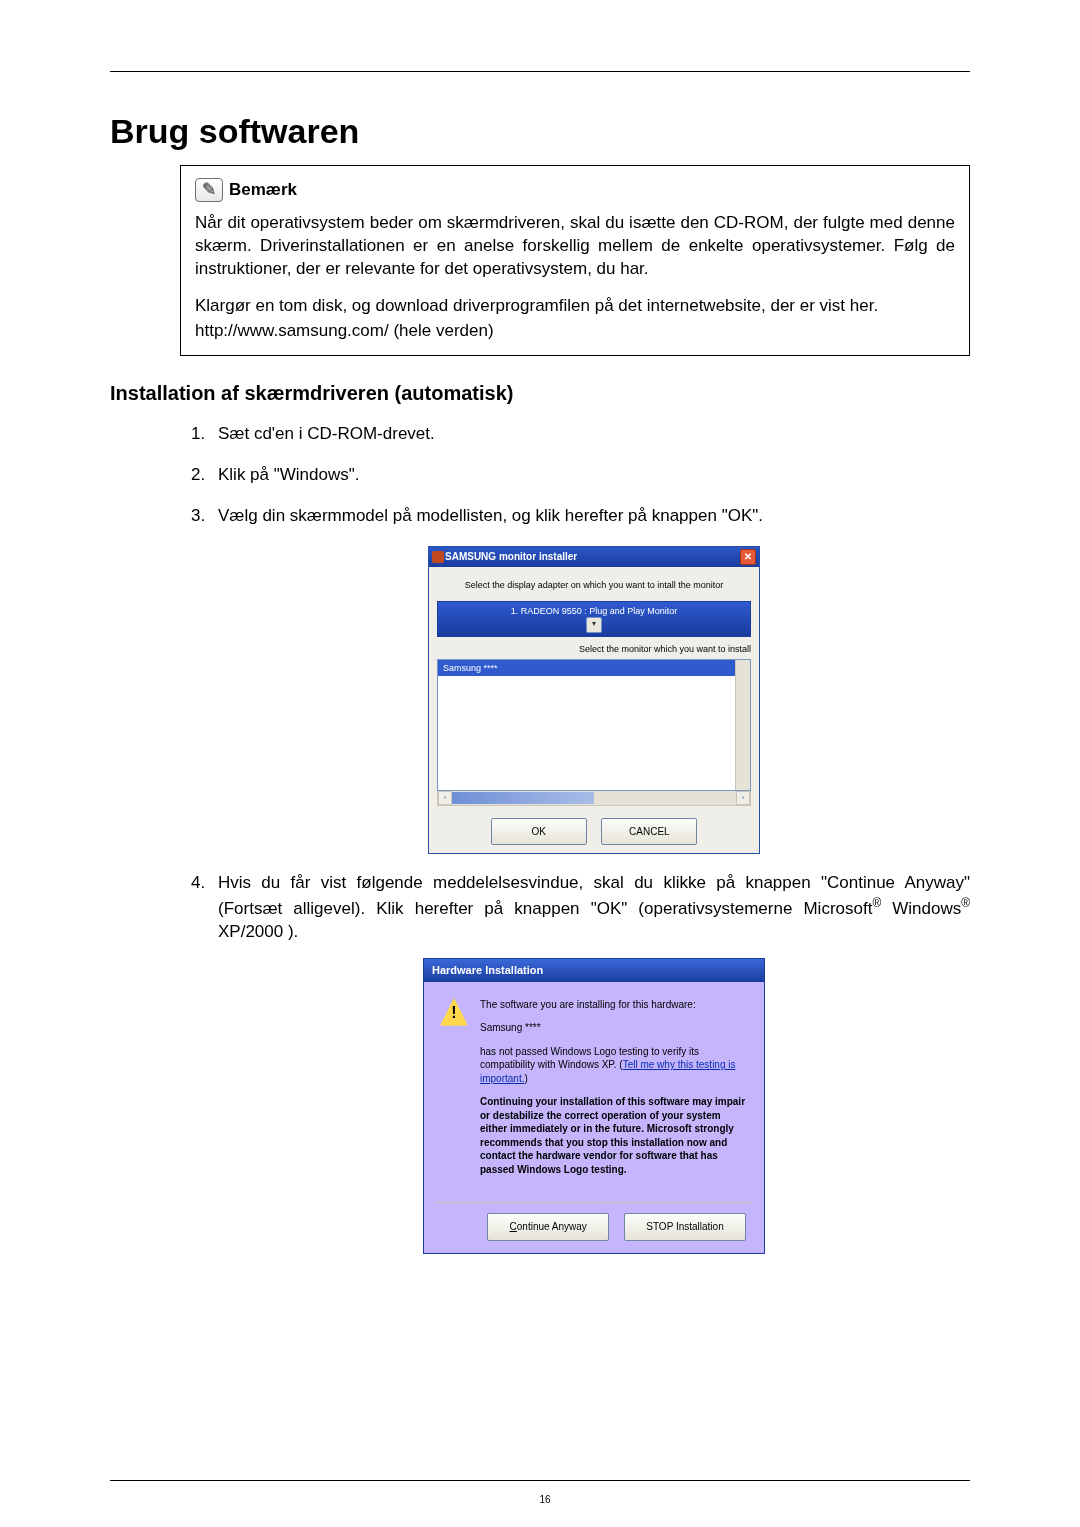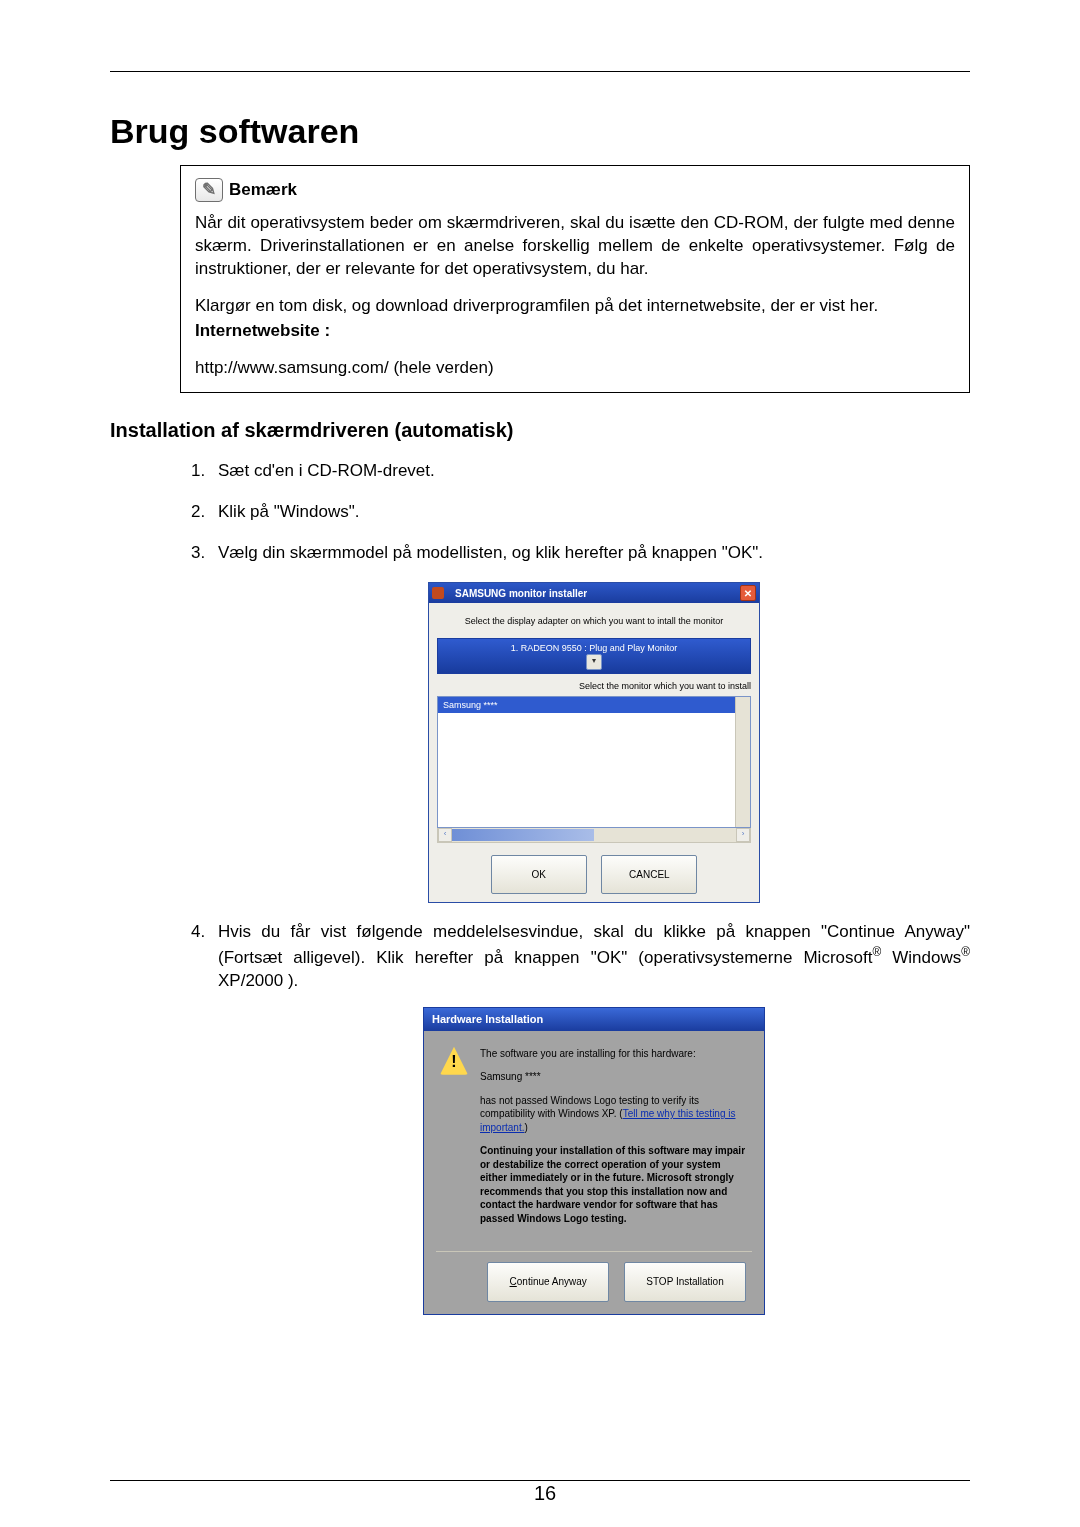--- a/index.html
+++ b/index.html
@@ -86,21 +86,21 @@
     border: 1px solid #2a4da6;
     background: #efeee9;
     font-size: 10px;
     text-align: left;
   }
   .dlg1-title {
     background: linear-gradient(#2c57c7,#1a3c9e);
     color: #fff;
     display: flex;
     align-items: center;
-    gap: 11px;
+    gap: 1px;
     padding: 2px 3px;
     font-size: 10px;
     font-weight: bold;
   }
   .dlg1-title .tt-icon {
     width: 12px; height: 12px; background:#c24a1e; border-radius:2px;
     display:inline-block;
   }
   .dlg1-title .spacer { flex:1; }
   .dlg1-title .close {
@@ -148,27 +148,27 @@
   }
   .dlg1-hscroll .track {
     flex:1; height:12px;
     background: linear-gradient(90deg,#6f8fd6 0%, #a9bde8 50%, #e6e3d6 50%);
     margin:0 0;
   }
   .dlg1-btns { text-align:center; margin-top:12px; }
   .win-btn {
     display:inline-block; min-width:74px; text-align:center;
     border:1px solid #6f87a3; background:linear-gradient(#fdfdfb,#e5e3d7);
-    font-size:10px; padding:12px 10px; border-radius:2px; margin:0 6px;
+    font-size:10px; padding:6px 10px; border-radius:2px; margin:0 6px;
   }
 
   
   .dlg2 {
     width: 340px; margin:12px auto; border:1px solid #1a3c9e;
-    background:#a3a3a3; font-size:10px; text-align:left;
+    background:#c4b5fd; font-size:10px; text-align:left;
   }
   .dlg2-title {
     background: linear-gradient(#3a69d8,#1a3c9e);
     color:#fff; font-weight:bold; padding:4px 8px;
     font-size:11px;
   }
   .dlg2-body { padding: 16px 16px 10px 16px; display:flex; gap:12px; }
   .warn-icon {
     width:28px;height:28px; flex:0 0 28px;
     background: #ffd84d;
@@ -191,40 +191,39 @@
   }
   .dlg2-btns .win-btn { min-width:100px; margin-left:6px; }
 
   sup { font-size:0.7em; }
   .hr-bottom {
     border-top:1.5px solid #000;
     position:absolute; left:110px; right:110px; bottom:46px;
   }
   .page-num {
     position:absolute; left:10px; right:0; bottom:22px;
-    text-align:center; font-size:20px;
+    text-align:center; font-size:10px;
   }
 </style>
 </head>
 <body>
 
 <div class="page">
   <div class="hr-top"></div>
 
   <h1>Brug softwaren</h1>
 
 
   <div class="note-box">
     <div class="note-head">
       <span class="note-icon">✎</span>
       <span>Bemærk</span>
     </div>
     <p class="note-p">Når dit operativsystem beder om skærmdriveren, skal du isætte den CD-ROM, der fulgte med denne skærm. Driverinstallationen er en anelse forskellig mellem de enkelte operativsystemer. Følg de instruktioner, der er relevante for det operativsystem, du har.</p>
     <p class="note-p" style="margin-bottom:2px">Klargør en tom disk, og download driverprogramfilen på det internetwebsite, der er vist her.</p>
-    <p class="note-p bold" style="margin-bottom:14px">Internetwebsite :</p>
     <p class="note-p" style="margin-bottom:0">http://www.samsung.com/ (hele verden)</p>
   </div>
 
   <h2>Installation af skærmdriveren (automatisk)</h2>
 
   <ol class="steps">
     <li>Sæt cd'en i CD-ROM-drevet.</li>
     <li>Klik på "Windows".</li>
     <li>
       <span>Vælg din skærmmodel på modellisten, og klik herefter på knappen "OK".</span>

